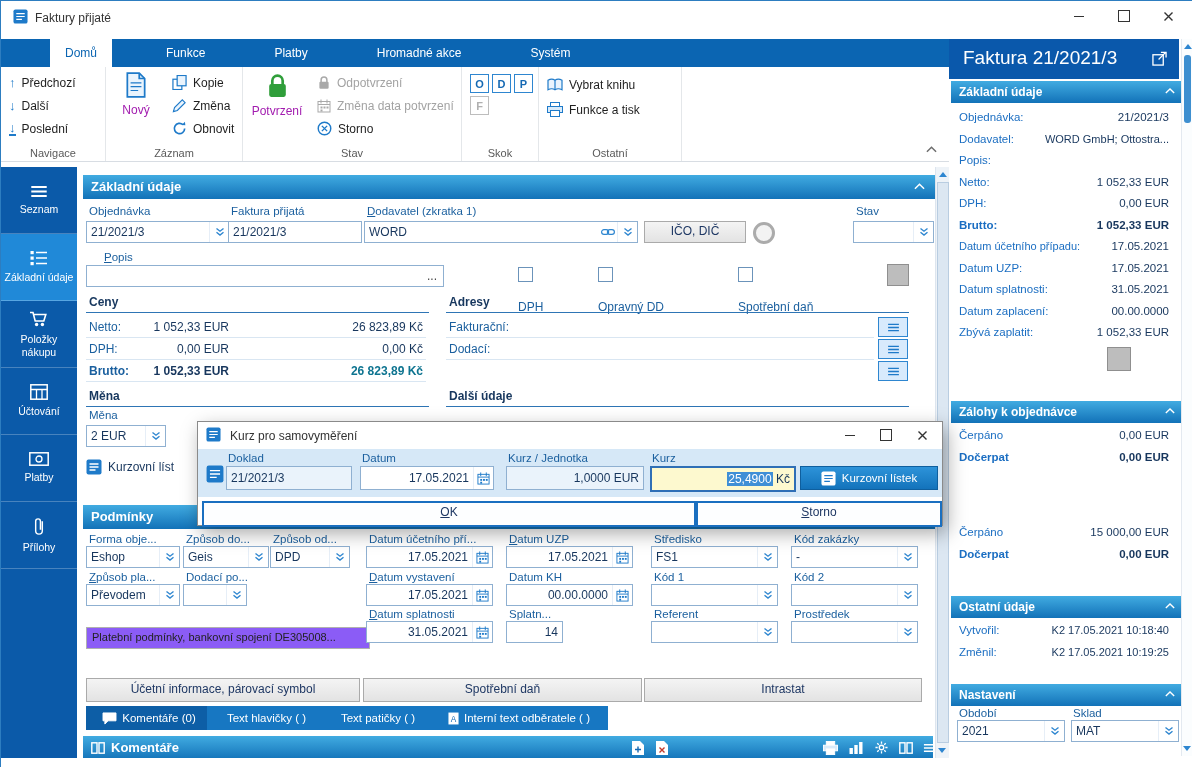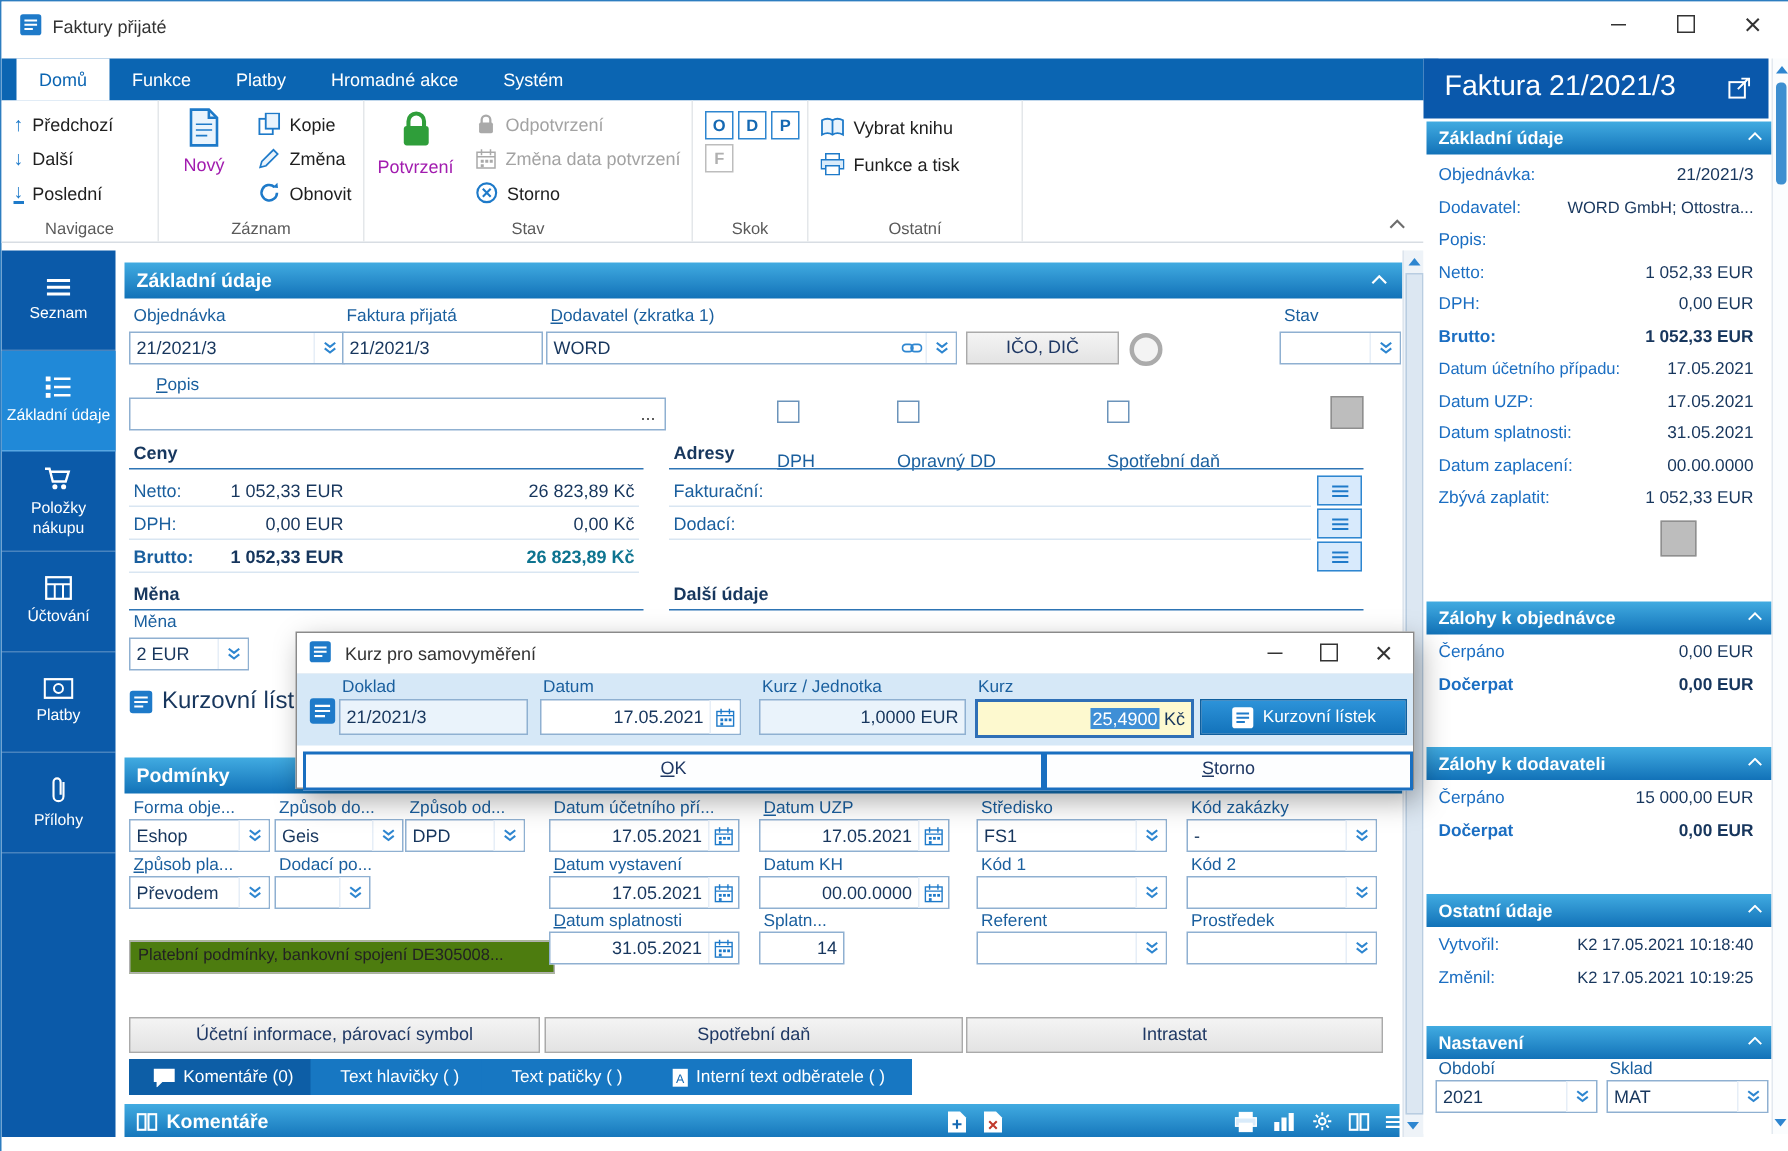--- a/index.html
+++ b/index.html
@@ -9,21 +9,21 @@
   
   .titlebar{position:absolute;left:0;top:0;width:100%;height:38px;background:#fff;}
   .tb-icon{position:absolute;left:12px;top:8px;}
   .tb-title{position:absolute;left:34px;top:10px;font-size:12px;color:#333;white-space:nowrap;}
   .win-controls{position:absolute;right:2px;top:0;display:flex;}
   .win-btn{width:45px;height:30px;display:flex;align-items:center;justify-content:center;}
   .gly-min{width:10px;height:0;border-bottom:1.5px solid #333;}
   .gly-max{width:10px;height:10px;border:1.2px solid #333;}
   
   .rtabs{position:absolute;left:0;top:38px;width:948px;height:28px;background:#0b65b2;display:flex;padding-left:10px;}
-  .rtab{padding:0 15px;display:flex;align-items:center;color:#fff;font-size:12px;white-space:nowrap;}
+  .rtab{padding:0 15px;display:flex;align-items:center;color:#fff;font-size:12px;white-space:nowrap;margin-left:39px;}
   .rtab.active{background:#fff;color:#0b65b2;}
   
   .ribbon{position:absolute;left:0;top:66px;width:948px;height:94px;background:#fff;border-bottom:1px solid #d8dde3;display:flex;}
   .rgroup{position:relative;border-right:1px solid #e4e7ea;height:100%;}
   .glabel{position:absolute;bottom:2px;left:0;right:0;text-align:center;font-size:11px;color:#5a5a5a;white-space:nowrap;}
   .ritem{display:flex;align-items:center;gap:6px;height:23px;padding:0 8px;font-size:12px;color:#1f1f1f;white-space:nowrap;}
   .ritem.dis{color:#a3a3a3;}
   .rbig{position:absolute;top:5px;display:flex;flex-direction:column;align-items:center;gap:5px;font-size:12px;color:#a21caf;}
   .arr{color:#1e7ac9;font-weight:bold;font-size:13px;line-height:1;}
   .arr.last{border-bottom:2px solid #1e7ac9;}
@@ -53,23 +53,23 @@
   .ghdr{position:absolute;height:17px;border-bottom:1px solid #2e75b5;font-size:12px;font-weight:bold;color:#17375e;padding-left:3px;}
   .crow{position:absolute;width:340px;height:22px;border-bottom:1px solid #d9e6f2;font-size:12px;}
   .crow .cl{position:absolute;left:3px;top:5px;color:#1a5f9e;}
   .crow .ce{position:absolute;right:197px;top:5px;color:#17365d;}
   .crow .ck{position:absolute;right:3px;top:5px;color:#17365d;}
   .crow.bold .cl,.crow.bold .ce{font-weight:bold;}
   .crow.bold .ck{font-weight:bold;color:#0e7490;}
   .arow{position:absolute;width:428px;height:22px;border-bottom:1px solid #d9e6f2;font-size:12px;}
   .arow .cl{position:absolute;left:3px;top:5px;color:#1a5f9e;}
   .abtn{position:absolute;width:28px;height:18px;background:#d8eafc;border:1px solid #2e86d0;display:flex;align-items:center;justify-content:center;color:#1e7ac9;}
-  .toolbtn{position:absolute;display:flex;align-items:center;gap:6px;font-size:16px;color:#17365d;justify-content:flex-end;}
+  .toolbtn{position:absolute;display:flex;align-items:center;gap:6px;font-size:12px;color:#17365d;justify-content:flex-end;}
   .graybtn{position:absolute;height:22px;background:linear-gradient(180deg,#f4f4f4,#e3e3e3);border:1px solid #aaa;color:#1f3864;font-size:12px;display:block;text-align:center;line-height:20px;white-space:nowrap;overflow:hidden;}
-  .graybox{position:absolute;height:20px;background:#4d7c0f;border:1px solid #b0b0b0;color:#222;font-size:11px;line-height:18px;padding:0 5px;white-space:nowrap;overflow:hidden;}
+  .graybox{position:absolute;height:20px;background:#8b5cf6;border:1px solid #b0b0b0;color:#222;font-size:11px;line-height:18px;padding:0 5px;white-space:nowrap;overflow:hidden;}
   .tab{position:absolute;height:24px;background:#1777c2;color:#fff;font-size:11.5px;display:flex;align-items:center;justify-content:center;gap:5px;padding:0 4px;white-space:nowrap;}
   .tab.active{background:#0d5ea6;}
   .kbar{position:absolute;height:24px;background:linear-gradient(180deg,#41abe1,#1272b8);color:#fff;}
   .kbar .ktitle{position:absolute;left:28px;top:4px;font-size:13px;font-weight:bold;}
   .kic{position:absolute;color:#fff;}
   
   .vscroll{position:absolute;left:934px;top:166px;width:13px;height:591px;background:#eef3f8;border-left:1px solid #dde5ee;}
   .tri-up{width:0;height:0;border-left:4px solid transparent;border-right:4px solid transparent;border-bottom:5px solid #2e86d0;margin:5px auto 0;}
   .tri-down{width:0;height:0;border-left:4px solid transparent;border-right:4px solid transparent;border-top:5px solid #2e86d0;margin:5px auto 0;}
   .vthumb{position:absolute;left:1px;top:15px;bottom:15px;width:10px;background:#dce7f2;border:1px solid #b9cde1;}
@@ -846,25 +846,20 @@
         </span></div>
     <div class="prow" style="top:386px">
         <span class="pl">Čerpáno</span>
         <span class="pv">0,00 EUR</span>
       </div>
     <div class="prow bold" style="top:408px">
         <span class="pl">Dočerpat</span>
         <span class="pv">0,00 EUR</span>
       </div>
 
-    <div class="pbar" style="top:459px"><span>Zálohy k dodavateli</span><span class="chev">
-          <svg width="10" height="6">
-            <use href="#s-chevup"></use>
-          </svg>
-        </span></div>
     <div class="prow" style="top:483px">
         <span class="pl">Čerpáno</span>
         <span class="pv">15 000,00 EUR</span>
       </div>
     <div class="prow bold" style="top:505px">
         <span class="pl">Dočerpat</span>
         <span class="pv">0,00 EUR</span>
       </div>
 
     <div class="pbar" style="top:557px"><span>Ostatní údaje</span><span class="chev">

